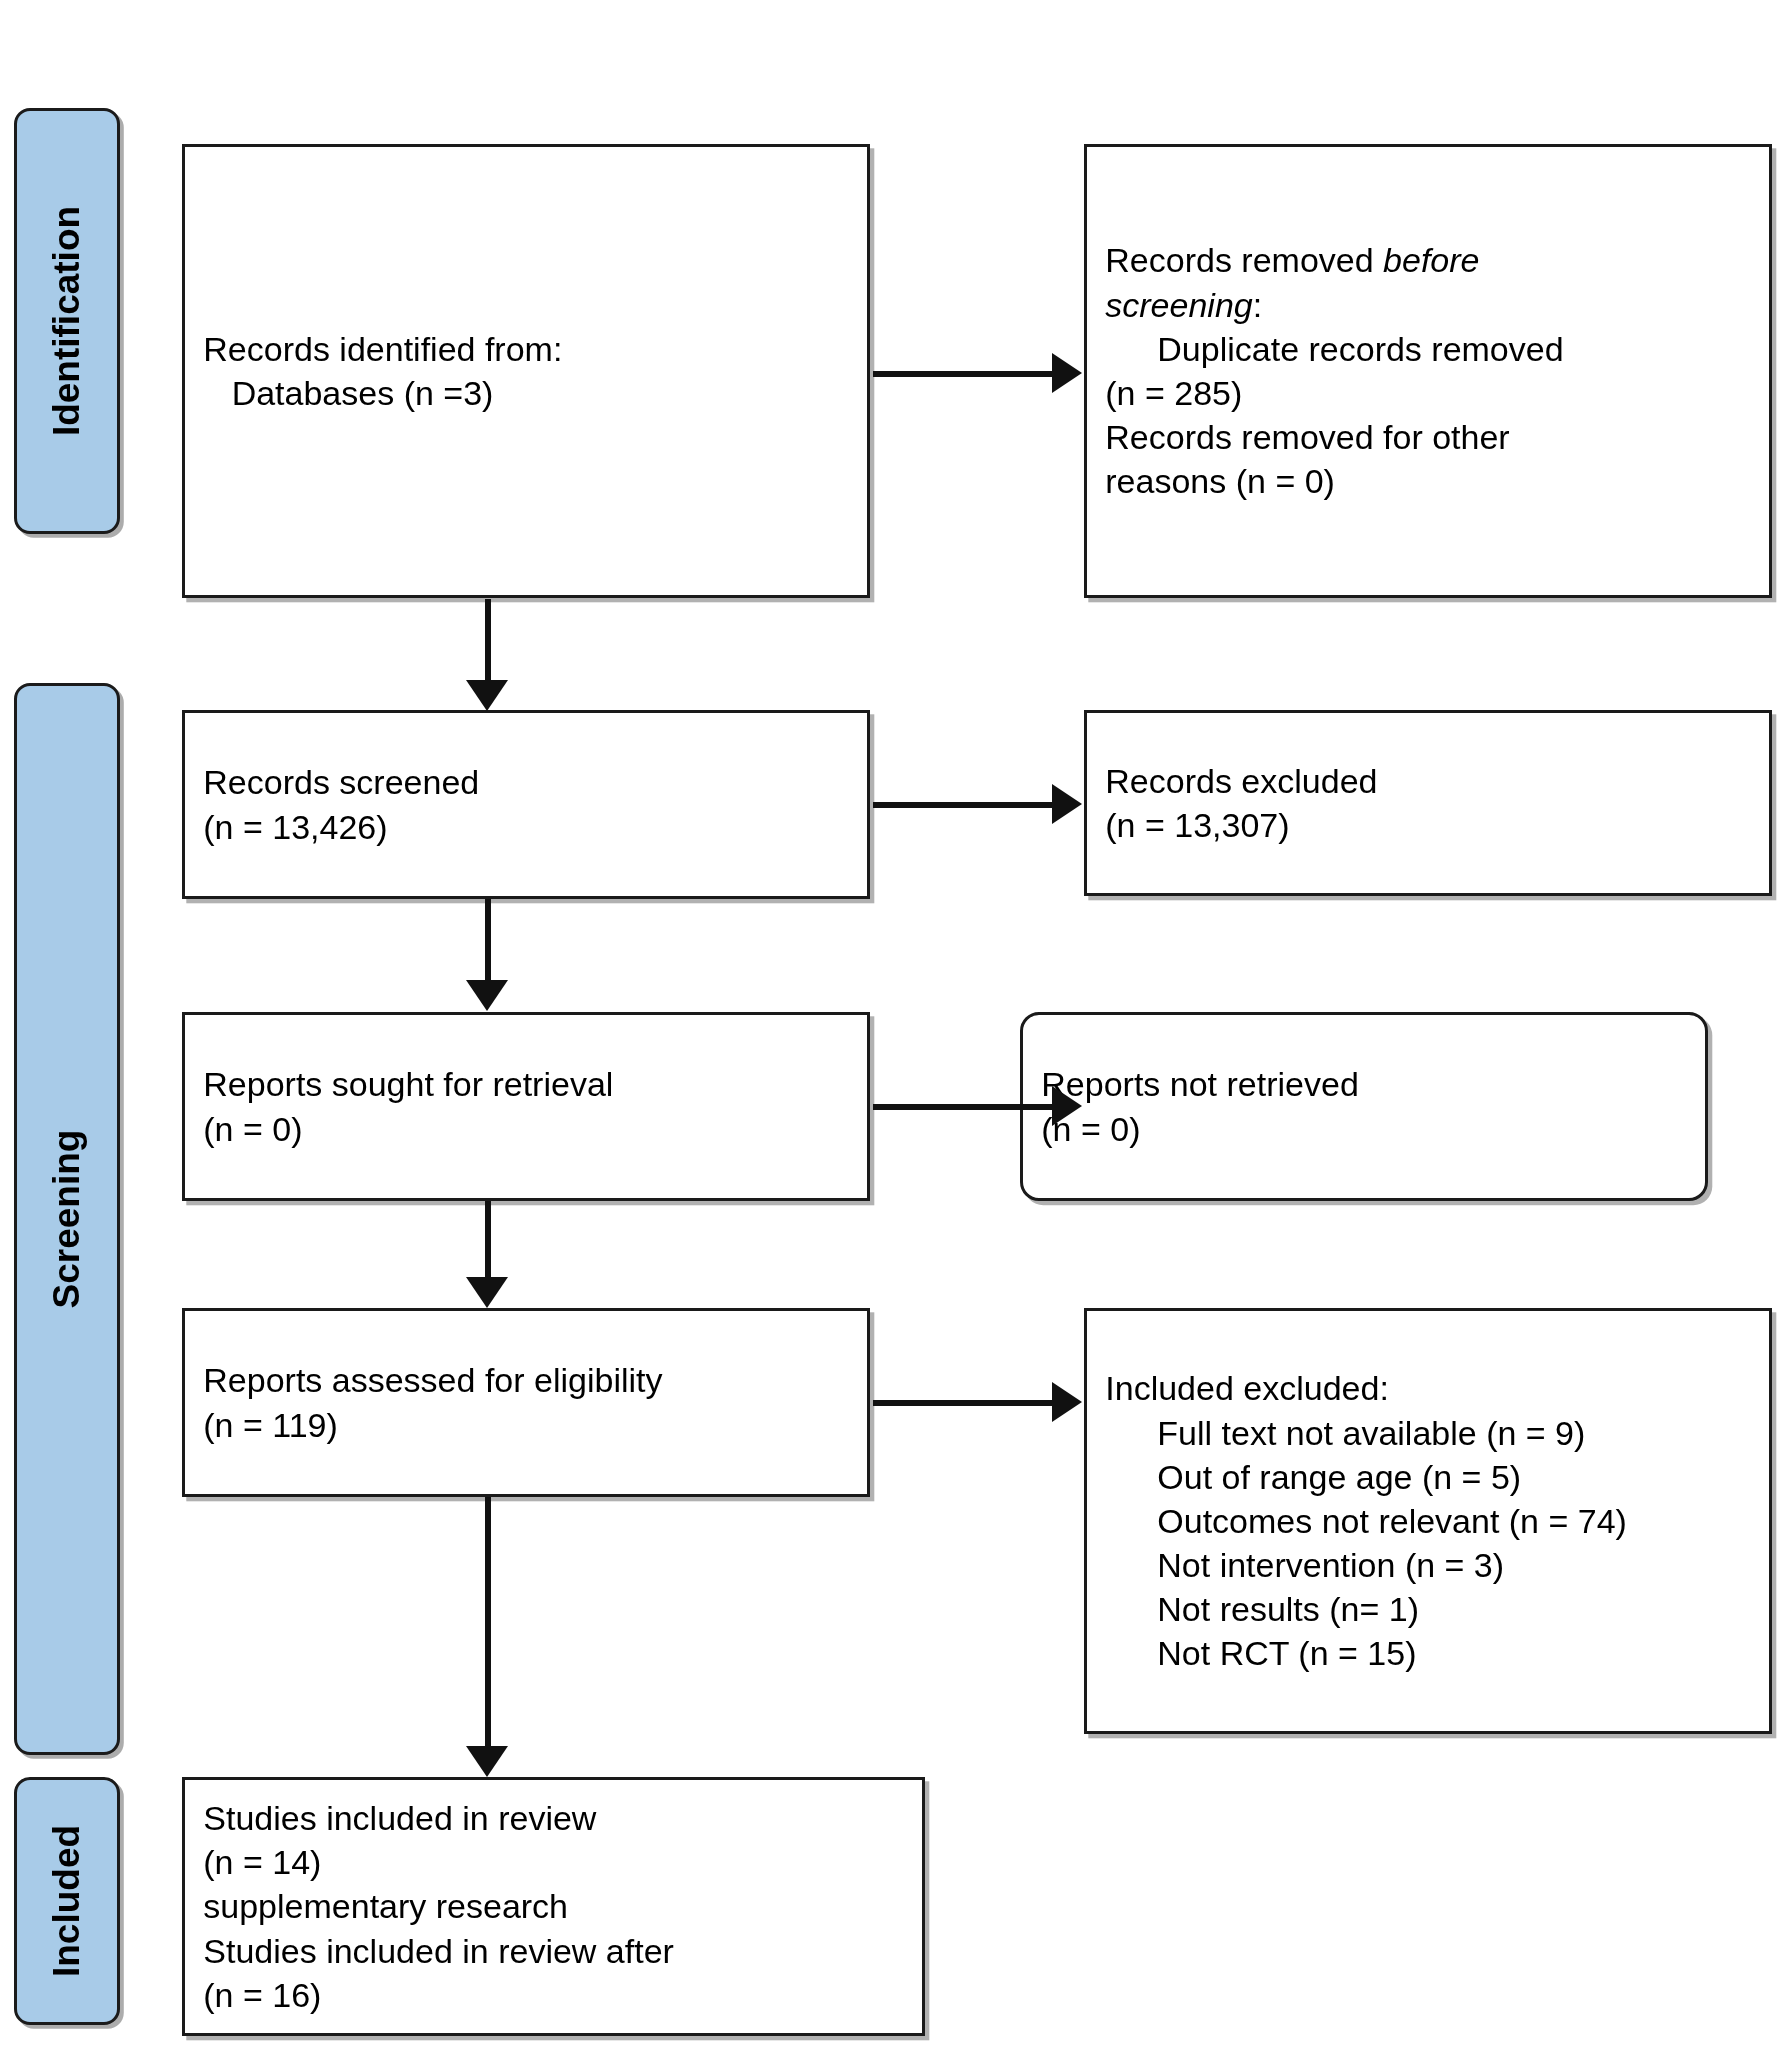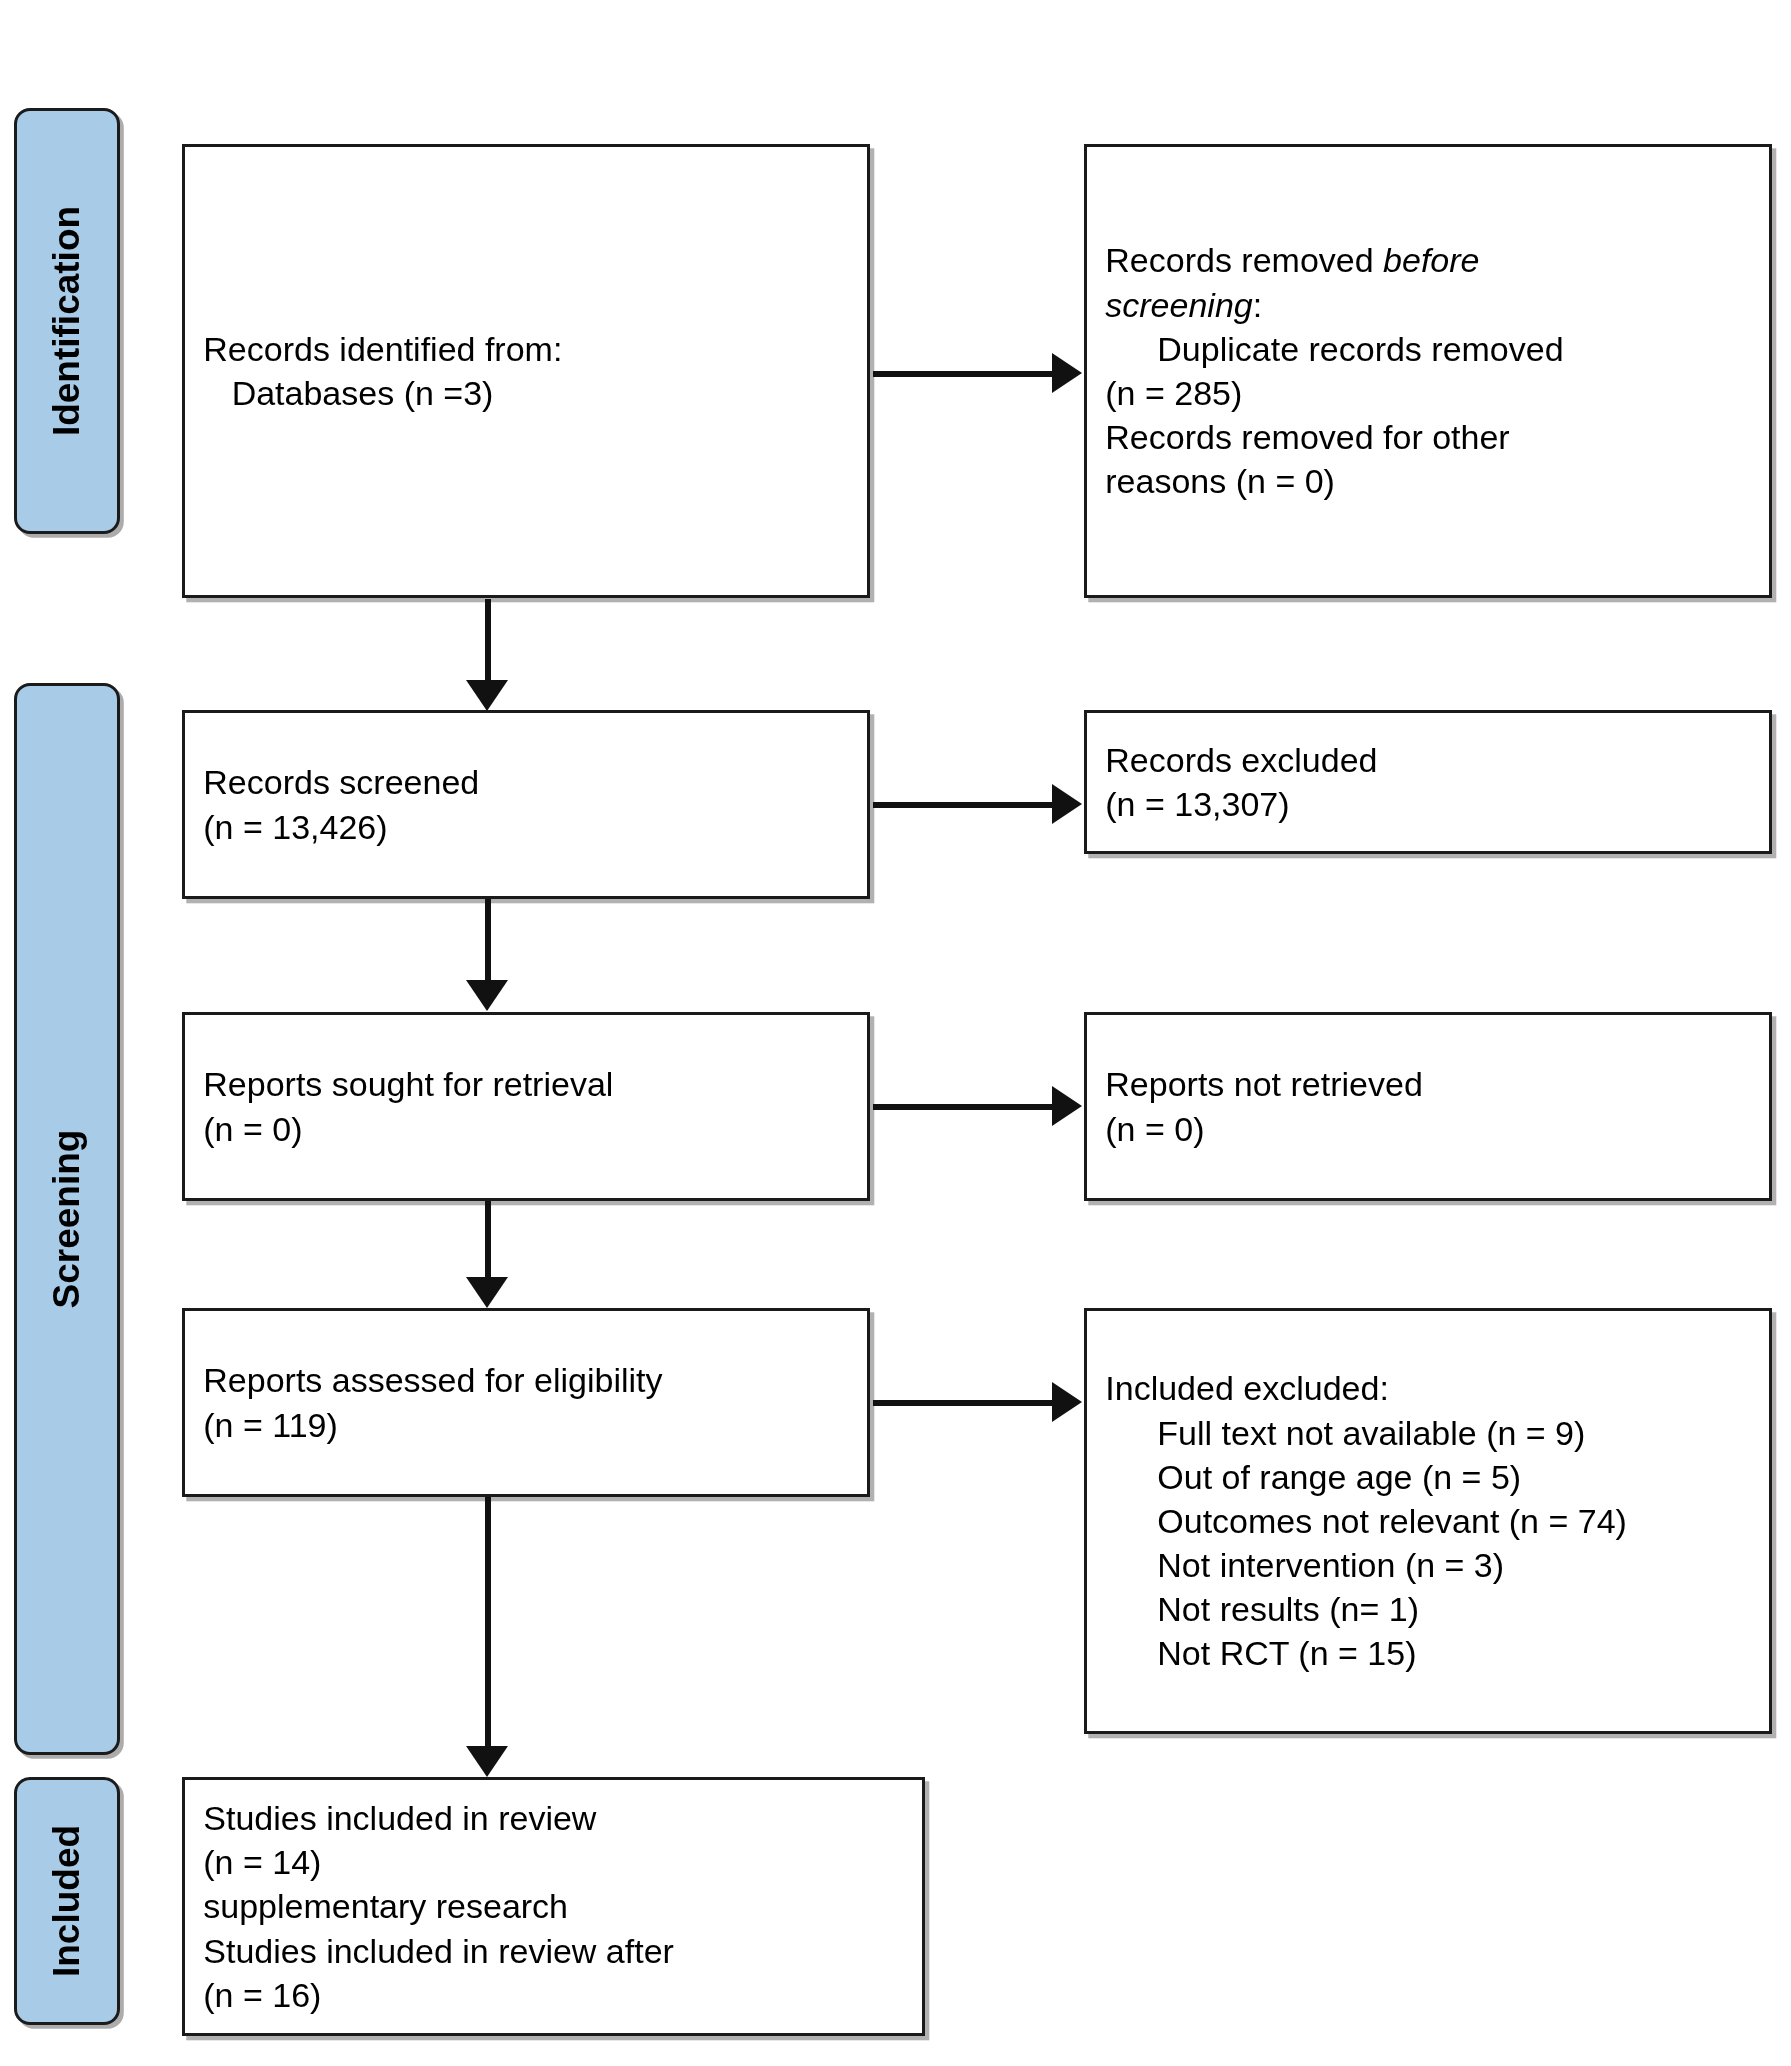--- a/index.html
+++ b/index.html
@@ -82,23 +82,23 @@
     color: #000000;
     white-space: pre;
   }
   .line.indent { padding-left: 52px; }
   .line .ital  { font-style: italic; }
 
   
   #box-identified   { left: 182px;  top: 144px;  width: 688px; height: 454px; }
   #box-removed      { left: 1084px; top: 144px;  width: 688px; height: 454px; }
   #box-screened     { left: 182px;  top: 710px; width: 688px; height: 189px; }
-  #box-excluded     { left: 1084px; top: 710px; width: 688px; height: 144px; }
+  #box-excluded     { left: 1084px; top: 710px; width: 688px; height: 186px; }
   #box-sought       { left: 182px;  top: 1012px; width: 688px; height: 189px; }
-  #box-notretrieved { left: 1084px; top: 1012px; width: 688px; height: 189px; }
+  #box-notretrieved { left: 1020px; top: 1012px; width: 688px; height: 189px; border-radius: 19px; }
   #box-assessed     { left: 182px;  top: 1308px; width: 688px; height: 189px; }
   #box-repexcluded  { left: 1084px; top: 1308px; width: 688px; height: 426px; }
   #box-included     { left: 182px;  top: 1777px; width: 743px; height: 259px; }
 
   
   .arrow-h, .arrow-v { position: absolute; }
 
   .arrow-h .shaft {
     position: absolute;
     left: 0; top: 50%;

